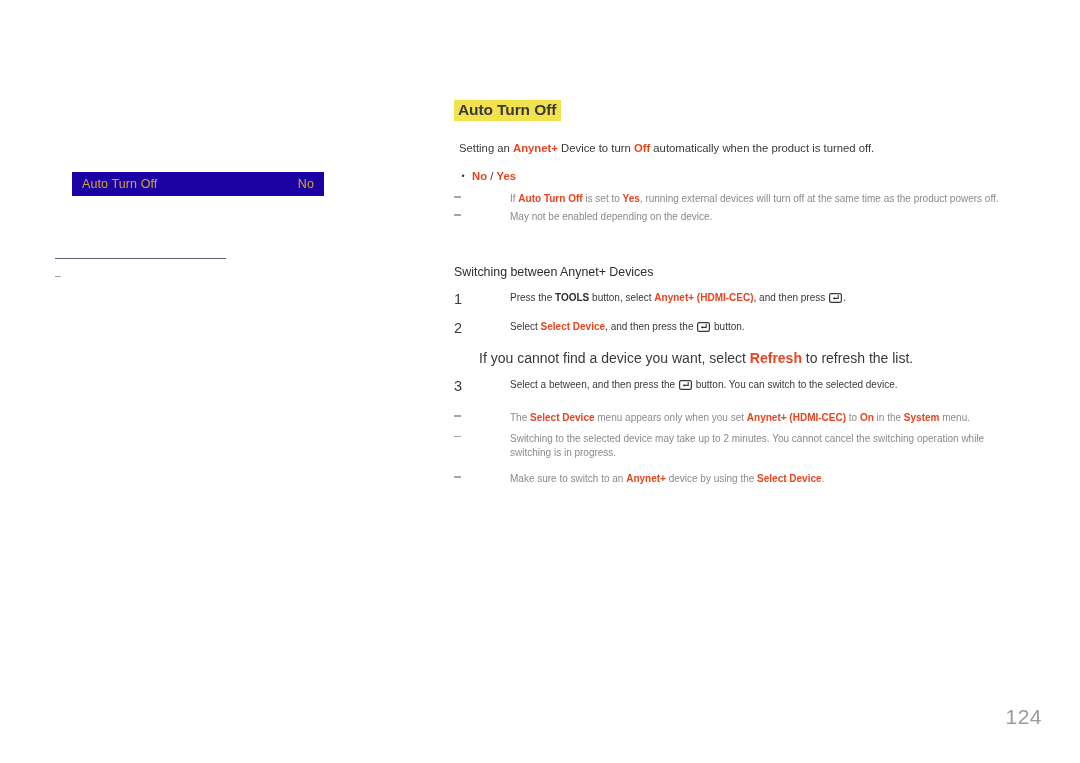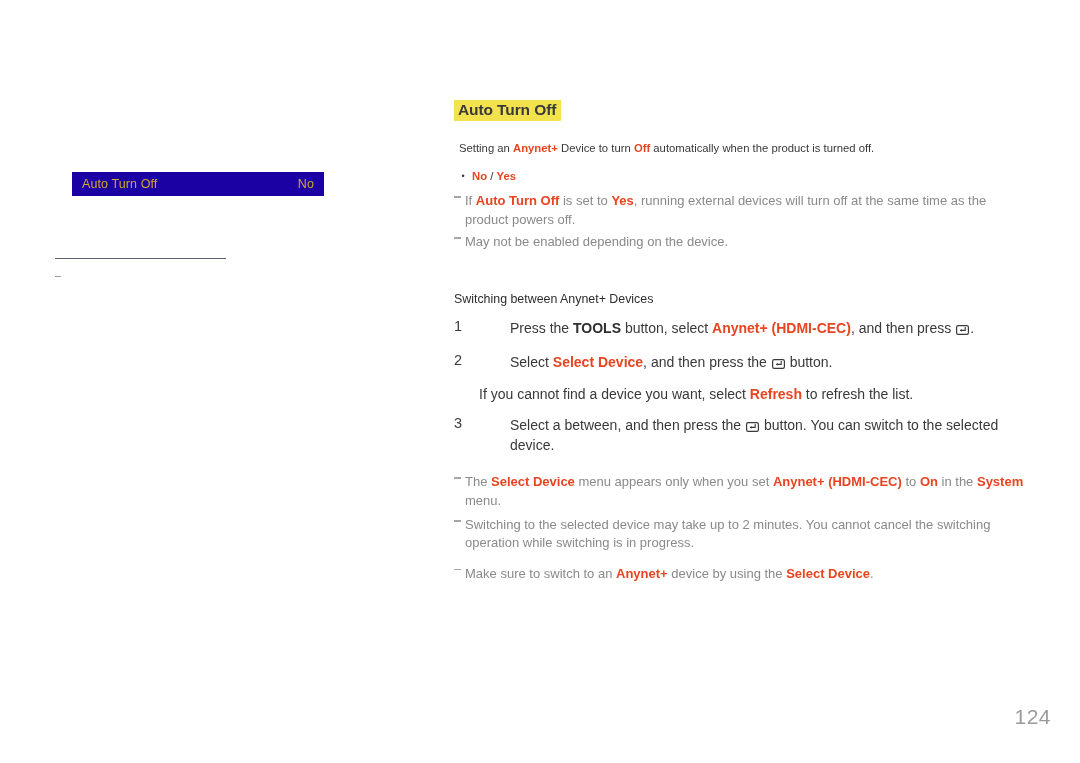--- a/index.html
+++ b/index.html
@@ -119,24 +119,25 @@
     flex: 0 0 18px;
     text-align: center;
     color: #39393a;
     font-size: 9px;
     line-height: 1.85;
   }
 
   
   .note-row {
     display: flex;
-    font-size: 13px;
+    font-size: 10px;
     line-height: 1.42;
     color: #8a8a8a;
     margin: 0;
+    gap: 45px;
   }
   .note-dash {
     flex: 0 0 11px;
     width: 11px;
     position: relative;
   }
   .note-dash::before {
     content: "";
     position: absolute;
     left: 0px;
@@ -156,21 +157,21 @@
     flex: 0 0 25px;
     width: 25px;
     font-size: 14.5px;
     color: #3a3a3a;
     line-height: 1.0;
     padding-top: 1px;
     font-weight: 400;
   }
   .step-txt {
     flex: 1 1 auto;
-    font-size: 14px;
+    font-size: 10px;
     line-height: 1.45;
     color: #39393a;
     padding-left: 31px;
   }
   .step-sub {
     margin-left: 25px;
     font-size: 14px;
     line-height: 1.45;
     color: #39393a;
   }
@@ -189,21 +190,21 @@
     width: 13px;
     height: 10px;
     position: relative;
     margin: 0 1px;
   }
   .enter-key svg { display: block; }
 
   
   #page-number {
     position: absolute;
-    right: 29px;
+    right: 38px;
     top: 705px;
     font-size: 21px;
     color: #9b9b9b;
     letter-spacing: 0.5px;
   }
   .sp-4 { height: 4px; }
   .sp-6 { height: 6px; }
   .sp-8 { height: 8px; }
   .sp-10 { height: 10px; }
   .sp-12 { height: 12px; }

